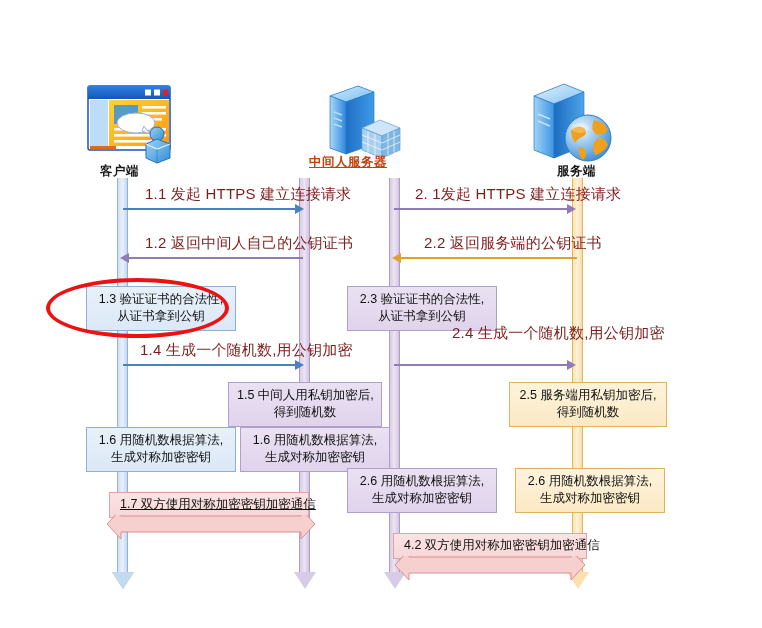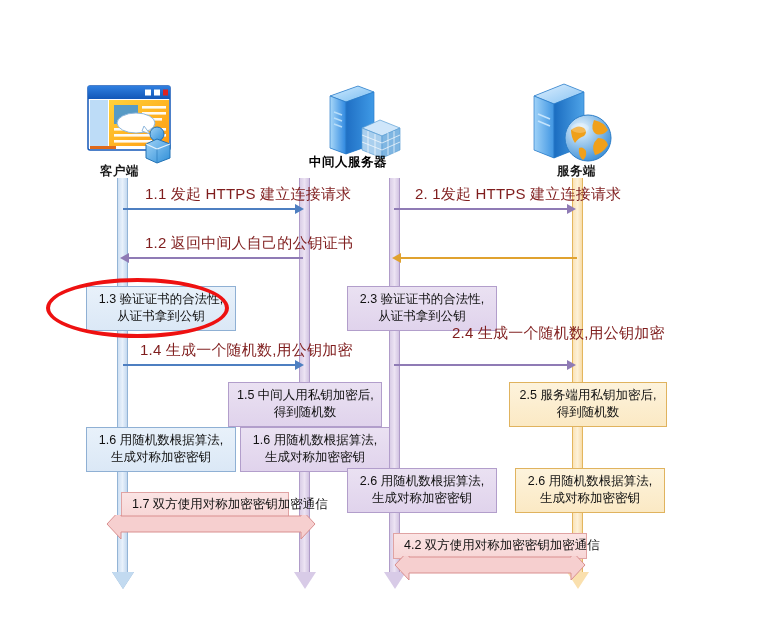--- a/index.html
+++ b/index.html
@@ -21,21 +21,21 @@
 
   
   .actor-label {
     position: absolute;
     font-size: 12.5px;
     font-weight: bold;
     color: #1a1a1a;
     white-space: nowrap;
     letter-spacing: .5px;
   }
-  .actor-label.mitm { color: #000000; }
+  .actor-label.mitm { color: #c2410c; text-decoration: underline; }
 
   
   .lifeline {
     position: absolute;
     width: 11px;
     border-left: 1px solid rgba(90,90,130,.55);
     border-right: 1px solid rgba(90,90,130,.55);
     box-sizing: border-box;
   }
   .lifeline.blue   { background: linear-gradient(to right,#cfe0f3,#e8f1fb 50%,#c3d8ef); border-color:#93b4d6; }
@@ -261,20 +261,21 @@
   <div class="head r blue" style="left:295px;top:204px;"></div>
 
   <div class="msg-label" style="left:415px;top:185px;">2. 1发起 HTTPS 建立连接请求</div>
   <div class="msg-line purple" style="left:394px;top:208px;width:175px;"></div>
   <div class="head r purple" style="left:567px;top:204px;"></div>
 
   <div class="msg-label" style="left:145px;top:234px;">1.2 返回中间人自己的公钥证书</div>
   <div class="msg-line purple" style="left:128px;top:257px;width:175px;"></div>
   <div class="head l purple" style="left:120px;top:253px;"></div>
 
+  <div class="msg-label" style="left:424px;top:234px;">2.2 返回服务端的公钥证书</div>
   <div class="msg-line orange" style="left:400px;top:257px;width:177px;"></div>
   <div class="head l orange" style="left:392px;top:253px;"></div>
 
   <div class="note blue" style="left:58px;top:286px;width:150px;">
     <div>1.3 验证证书的合法性,</div>
     <div>从证书拿到公钥</div>
   </div>
 
   <div class="note purple" style="left:347px;top:286px;width:150px;">
     <div>2.3 验证证书的合法性,</div>
@@ -315,21 +316,21 @@
     <div>2.6 用随机数根据算法,</div>
     <div>生成对称加密密钥</div>
   </div>
 
   <div class="note orange" style="left:515px;top:468px;width:150px;">
     <div>2.6 用随机数根据算法,</div>
     <div>生成对称加密密钥</div>
   </div>
 
   <div class="dbl-wrap" style="left:105px;top:492px;">
-    <div class="dbl-label" style="left:16px;top:0;width:168px;">1.7 双方使用对称加密密钥加密通信</div>
+    <div class="dbl-label" style="left:4px;top:0;width:200px;text-decoration:underline;">1.7 双方使用对称加密密钥加密通信</div>
     <svg width="212" height="28" style="position:absolute;left:0;top:23px;">
       <path d="M16 1 L16 -6 L2 9 L16 24 L16 17 L196 17 L196 24 L210 9 L196 -6 L196 1 Z" fill="#f6cfcf" stroke="#d98f8f" stroke-width="1"></path>
     </svg>
   </div>
 
   <div class="dbl-wrap" style="left:393px;top:533px;">
     <div class="dbl-label" style="left:0;top:0;width:194px;">4.2 双方使用对称加密密钥加密通信</div>
     <svg width="194" height="28" style="position:absolute;left:0;top:23px;">
       <path d="M16 1 L16 -6 L2 9 L16 24 L16 17 L178 17 L178 24 L192 9 L178 -6 L178 1 Z" fill="#f6cfcf" stroke="#d98f8f" stroke-width="1"></path>
     </svg>

